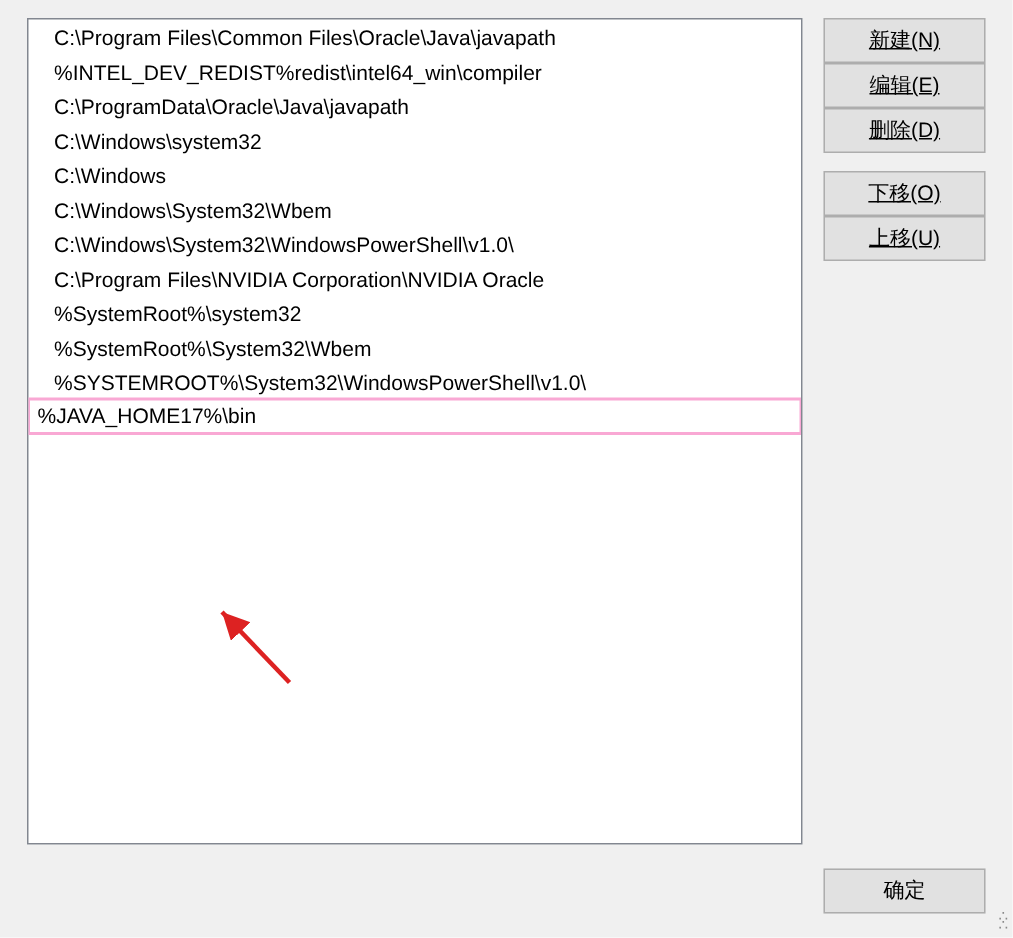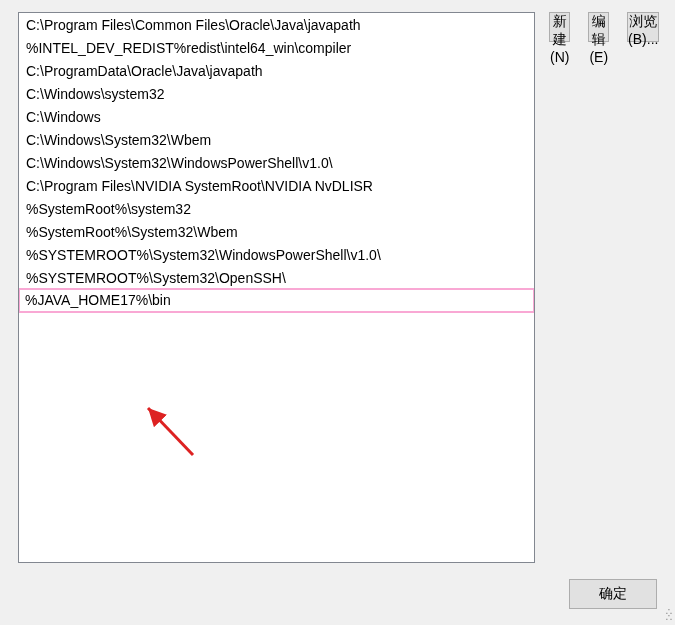--- a/index.html
+++ b/index.html
@@ -22,60 +22,60 @@
   }
   .listbox {
     flex: 1;
     background: #fff;
     border: 1px solid #828790;
     overflow: hidden;
   }
   .list-item {
     height: 23px;
     line-height: 23px;
-    padding: 0 6px;
+    padding: 0 16px;
     border: 1px solid transparent;
     white-space: nowrap;
     overflow: hidden;
     cursor: default;
     color: #000;
   }
   .list-item.highlighted {
     border: 2px solid #f9a8d4;
     height: 25px;
     line-height: 21px;
     margin-top: -1px;
     margin-left: -1px;
     margin-right: -1px;
     padding: 0 5px;
   }
   .side {
     width: 108px;
     display: flex;
-    flex-direction: row;
-    gap: 18px;
+    flex-direction: column;
+    text-decoration: underline;
   }
   .btn {
     height: 30px;
     background: #e1e1e1;
     border: 1px solid #adadad;
     font-size: 14px;
     cursor: pointer;
     color: #000;
     font-family: inherit;
   }
   .spacer { height: 12px; }
   .bottom {
     position: absolute;
     bottom: 16px;
     right: 18px;
     display: flex;
     gap: 14px;
   }
-  .bottom .btn { width: 88px; font-family: Liberation Mono, monospace; }
+  .bottom .btn { width: 108px; font-family: Liberation Mono, monospace; }
   
   .arrow {
     position: absolute;
     left: 138px;
     top: 400px;
     width: 70px;
     height: 60px;
     pointer-events: none;
   }
   
@@ -97,31 +97,29 @@
 
 <div class="main">
   <div class="listbox" id="listbox">
       <div class="list-item">C:\Program Files\Common Files\Oracle\Java\javapath</div>
       <div class="list-item">%INTEL_DEV_REDIST%redist\intel64_win\compiler</div>
       <div class="list-item">C:\ProgramData\Oracle\Java\javapath</div>
       <div class="list-item">C:\Windows\system32</div>
       <div class="list-item">C:\Windows</div>
       <div class="list-item">C:\Windows\System32\Wbem</div>
       <div class="list-item">C:\Windows\System32\WindowsPowerShell\v1.0\</div>
-      <div class="list-item">C:\Program Files\NVIDIA SystemRoot\NVIDIA NvDLISR</div>
+      <div class="list-item">C:\Program Files\NVIDIA Corporation\NVIDIA Oracle</div>
       <div class="list-item">%SystemRoot%\system32</div>
       <div class="list-item">%SystemRoot%\System32\Wbem</div>
       <div class="list-item">%SYSTEMROOT%\System32\WindowsPowerShell\v1.0\</div>
-      <div class="list-item">%SYSTEMROOT%\System32\OpenSSH\</div>
       <div class="list-item highlighted">%JAVA_HOME17%\bin</div>
     </div>
   <div class="side">
     <button class="btn">新建(N)</button>
     <button class="btn">编辑(E)</button>
-    <button class="btn">浏览(B)...</button>
     <button class="btn">删除(D)</button>
     <div class="spacer"></div>
     <button class="btn">下移(O)</button>
     <button class="btn">上移(U)</button>
     <div class="spacer"></div>
   </div>
 </div>
 
 <svg class="arrow" viewBox="0 0 70 60">
   <defs>

